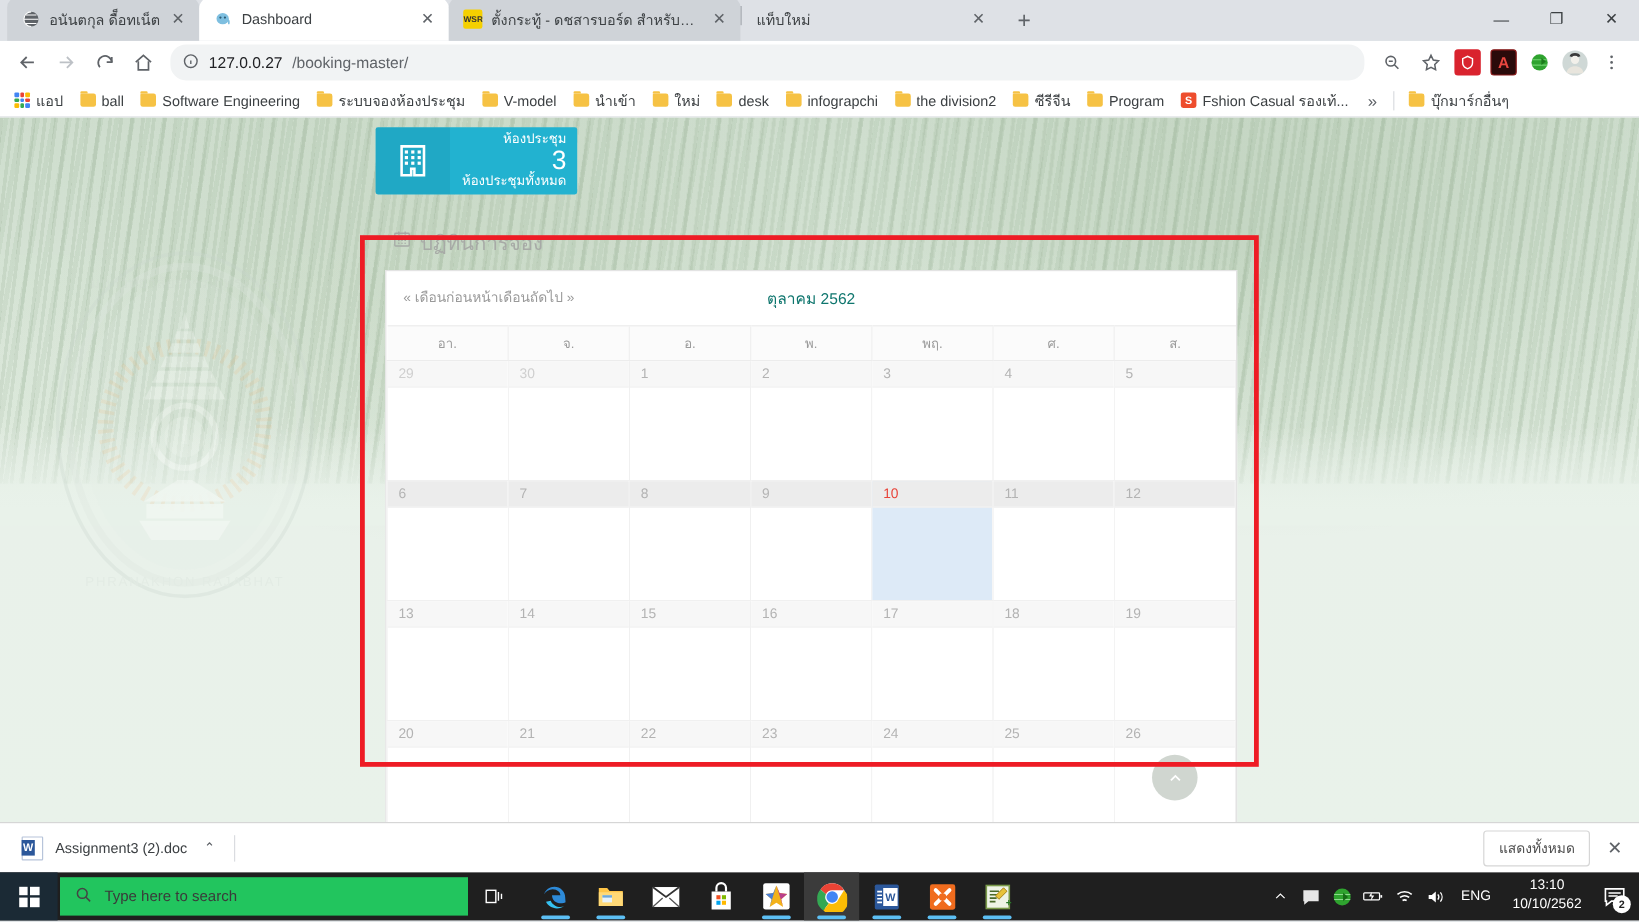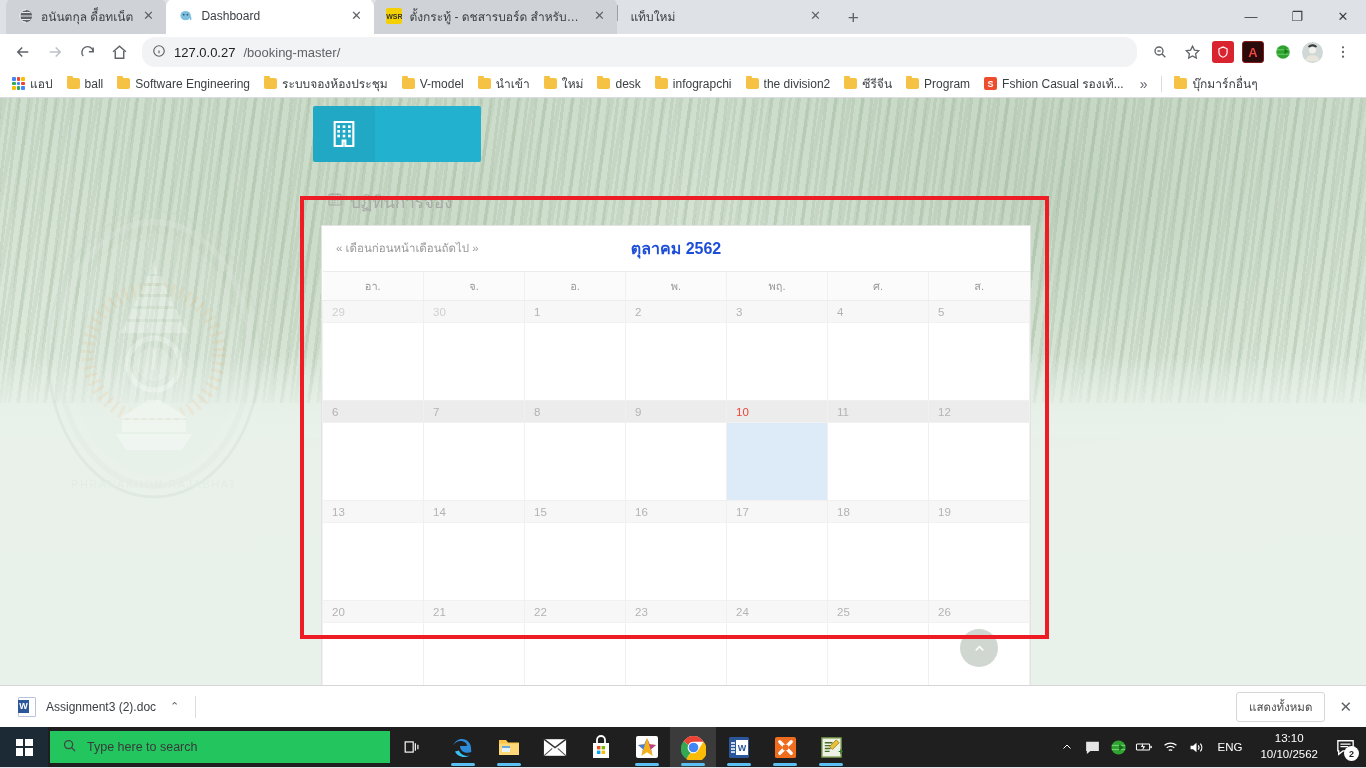--- a/index.html
+++ b/index.html
@@ -177,21 +177,21 @@
     background: #fff; border: 1px solid #e3e3e3; margin-left: 10px;
     width: 710px;
   }
   .cal-head {
     display: flex; align-items: center; justify-content: flex-start;
     padding: 13px 14px 14px; position: relative;
   }
   .cal-nav { font-size: 11.5px; color: #9a9a9a; cursor: pointer; }
   .cal-month {
     position: absolute; left: 0; right: 0; text-align: center;
-    font-size: 16px; color: #1d4ed8; pointer-events: none; font-weight: bold;
+    font-size: 13px; color: #0f766e; pointer-events: none;
   }
   table.cal { width: 100%; border-collapse: collapse; table-layout: fixed; }
   table.cal th {
     font-size: 11px; font-weight: normal; color: #9b9b9b; text-align: center;
     padding: 5px 0; background: #fbfbfb;
     border-top: 1px solid #ececec; border-bottom: 1px solid #ececec;
     border-left: 1px solid #f0f0f0;
   }
   table.cal th:first-child { border-left: none; }
   table.cal td {
@@ -551,20 +551,25 @@
                   <rect x="15" y="5.5" width="2" height="2"></rect>
                 <rect x="7" y="9" width="2" height="2"></rect>
                   <rect x="11" y="9" width="2" height="2"></rect>
                   <rect x="15" y="9" width="2" height="2"></rect>
                 <rect x="7" y="12.5" width="2" height="2"></rect>
                   <rect x="11" y="12.5" width="2" height="2"></rect>
                   <rect x="15" y="12.5" width="2" height="2"></rect>
               </g>
             </svg>
           </div>
+          <div class="s-body">
+            <span class="s-title">ห้องประชุม</span>
+            <span class="s-num">3</span>
+            <span class="s-sub">ห้องประชุมทั้งหมด</span>
+          </div>
         </div>
       </div>
 
       <div class="cal-title">
         <span>
           <svg width="16" height="16" viewBox="0 0 24 24" fill="none" stroke="#a7aaa6" stroke-width="1.7">
             <rect x="3" y="5" width="18" height="16" rx="1"></rect>
               <path d="M3 10h18M8 3v4M16 3v4"></path>
             <path d="M7 14h2M11 14h2M15 14h2M7 17.5h2M11 17.5h2M15 17.5h2" stroke-width="1.4"></path>
           </svg>

